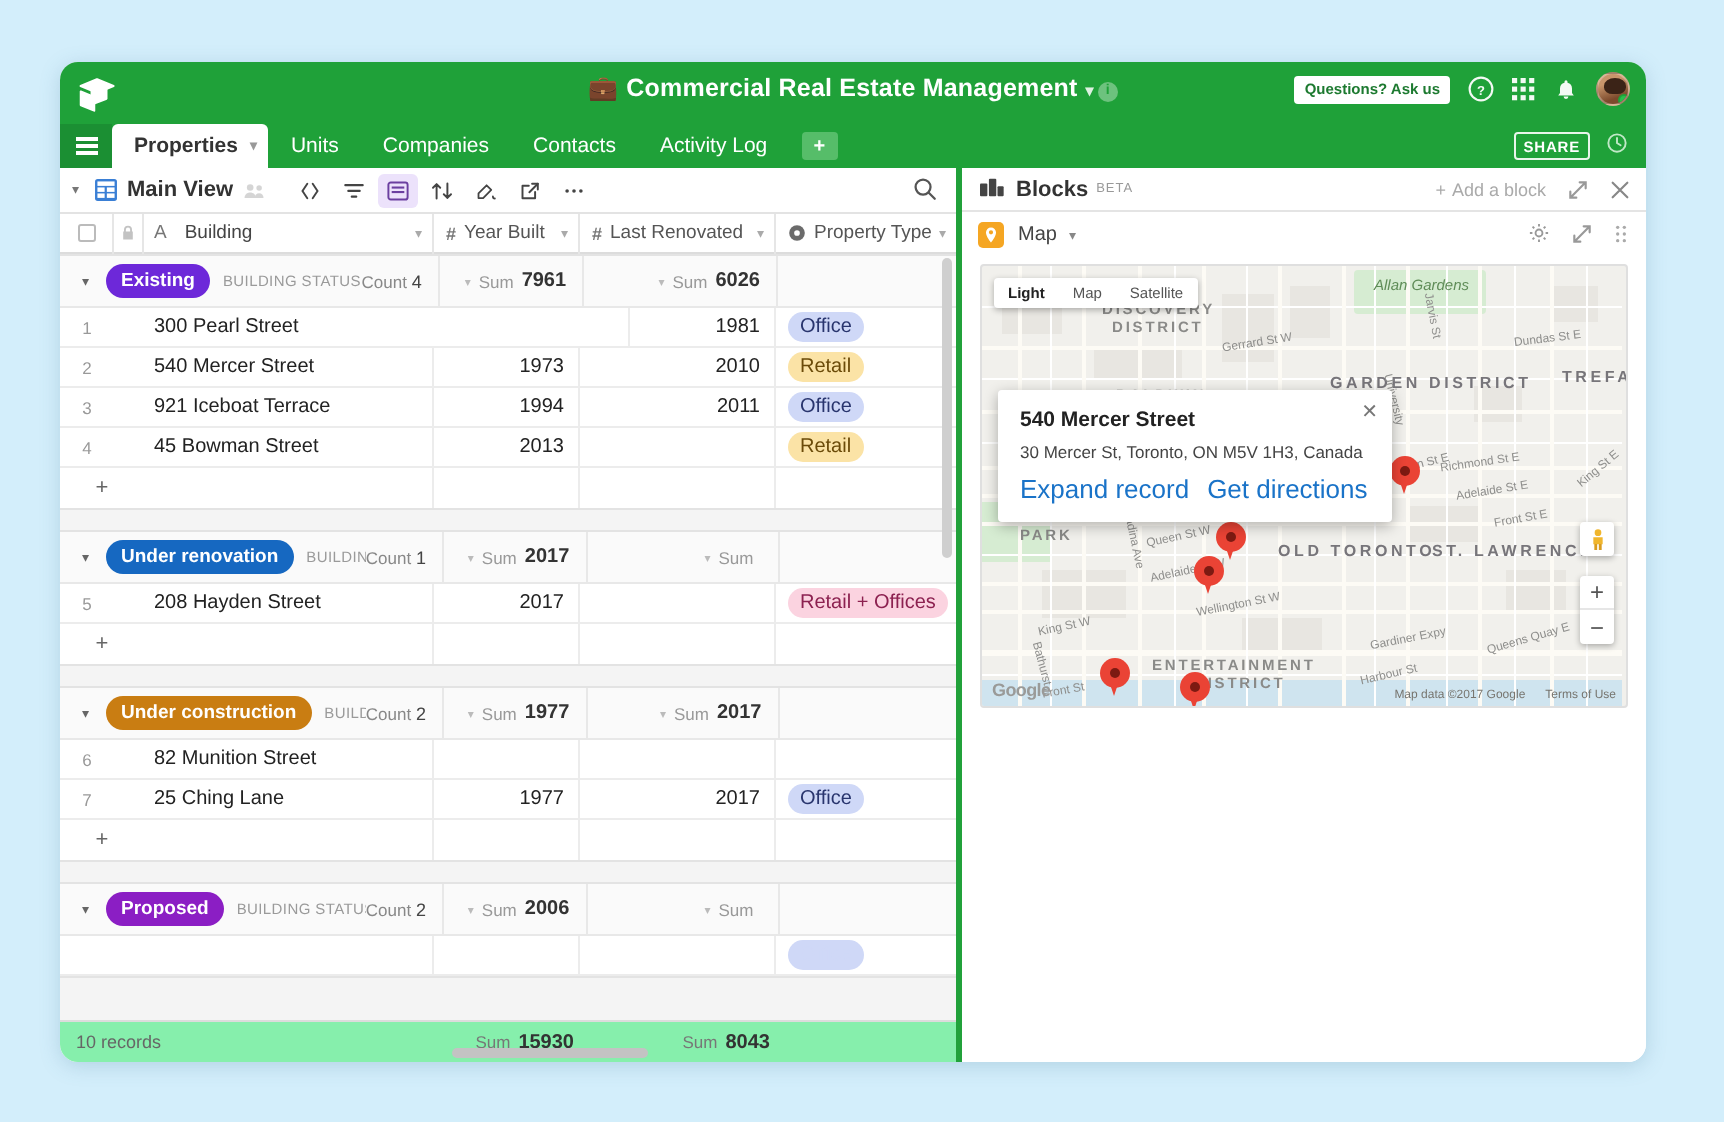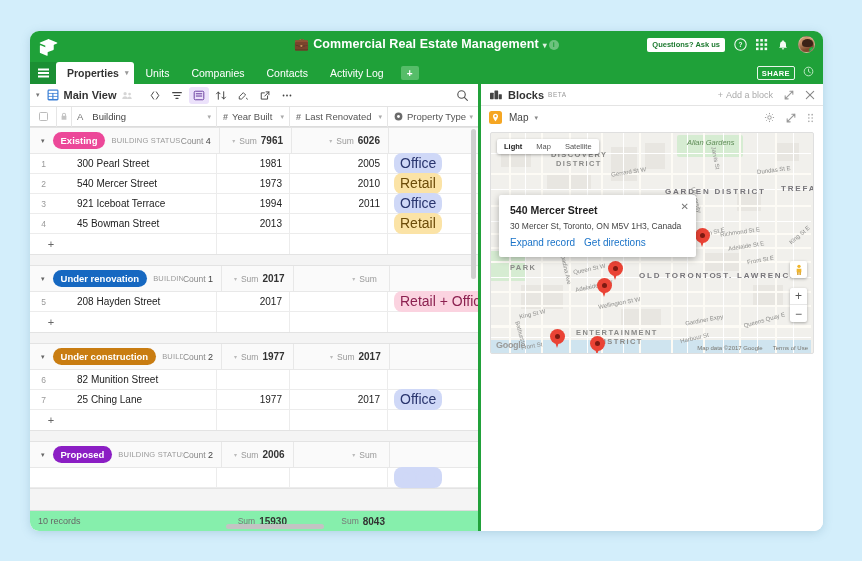--- a/index.html
+++ b/index.html
@@ -240,21 +240,21 @@
   .gh-sum.w3 { width: 90px; border-right:none; }
 
   .row { height: 20px; display: flex; align-items: center; border-bottom: 1px solid #ececec; }
   .row .num { width: 27px; text-align: center; font-size: 8.5px; color: #999; }
   .row .lock { width: 15px; }
   .row .bname { flex: 1; font-size: 10px; color: #222; padding-left:5px; border-right:1px solid #ececec; height:20px; display:flex; align-items:center; }
   .row .cell { height: 20px; display:flex; align-items:center; justify-content:flex-end; padding-right:7px; font-size:10px; color:#222; border-right:1px solid #ececec; }
   .row .cell.w1 { width: 73px; }
   .row .cell.w2 { width: 98px; }
   .row .cell.w3 { width: 90px; justify-content:flex-start; padding-left:6px; border-right:none; }
-  .tagpill { font-size: 14px; border-radius: 8px; padding: 2px 6px 2.5px; white-space:nowrap; }
+  .tagpill { font-size: 10px; border-radius: 8px; padding: 2px 6px 2.5px; white-space:nowrap; }
 
   .addrow { height: 20px; display: flex; align-items: center; }
   .addrow .plus { width: 42px; text-align:center; font-size:11px; color:#666; cursor:pointer; }
   .addrow .spacer { flex:1; border-right:1px solid #ececec; height:20px; }
   .addrow .s1 { width:73px; border-right:1px solid #ececec; height:20px; }
   .addrow .s2 { width:98px; border-right:1px solid #ececec; height:20px; }
   .addrow .s3 { width:90px; height:20px; }
 
   
   .summary-bar {
@@ -371,21 +371,21 @@
     width:197px;
     background:#fff;
     border-radius:2px;
     box-shadow:0 2px 7px rgba(0,0,0,.3);
     padding:9px 10px 9px 11px;
     z-index:9;
   }
   .infowin .iw-title { font-size:10.5px; font-weight:bold; color:#222; }
   .infowin .iw-addr { font-size:8.5px; color:#444; margin-top:5px; }
   .infowin .iw-links { margin-top:6px; display:flex; gap:9px; }
-  .infowin .iw-links span { font-size:10px; color:#1a73c8; cursor:pointer; }
+  .infowin .iw-links span { font-size:13px; color:#1a73c8; cursor:pointer; }
   .infowin .iw-close {
     position:absolute; right:7px; top:7px;
     font-size:10px; color:#777; cursor:pointer; line-height:1;
   }
 
   .pegman {
     position:absolute; right:6px; top:128px;
     width:17px;height:17px;background:#fff;border-radius:2px;
     box-shadow:0 1px 3px rgba(0,0,0,.3);
     display:flex;align-items:center;justify-content:center; z-index:6; cursor:pointer;
@@ -612,42 +612,41 @@
             <span class="fh-down">▾</span>
           </div>
         </div>
 
         <div class="grid-scroll">
 
           <div class="group">
             <div class="group-head">
               <div class="gh-left">
                 <span class="gh-caret">▾</span>
-                <span class="pill" style="background:#ec4899">Existing</span>
+                <span class="pill" style="background:#6d28d9">Existing</span>
                 <span class="gh-fieldname">BUILDING STATUS</span>
                 <span class="gh-count"><span>Count</span> <b>4</b></span>
               </div>
               <div class="gh-sum w1">
                   <span class="c">▾</span>
                   <span>Sum</span> 
                   <b>7961</b>
                 </div>
               <div class="gh-sum w2">
                   <span class="c">▾</span>
                   <span>Sum</span> 
                   <b>6026</b>
                 </div>
               <div class="gh-sum w3"></div>
             </div>
             <div class="row">
               <span class="num">1</span>
                 <span class="lock"></span>
               <span class="bname">300 Pearl Street</span>
               <span class="cell w1">1981</span>
-              <span class="cell w2">2005</span>
               <span class="cell w3">
                   <span class="tagpill" style="background:#cfd8f7;color:#29356e">Office</span>
                 </span>
             </div>
             <div class="row">
               <span class="num">2</span>
                 <span class="lock"></span>
               <span class="bname">540 Mercer Street</span>
               <span class="cell w1">1973</span>
               <span class="cell w2">2010</span>

